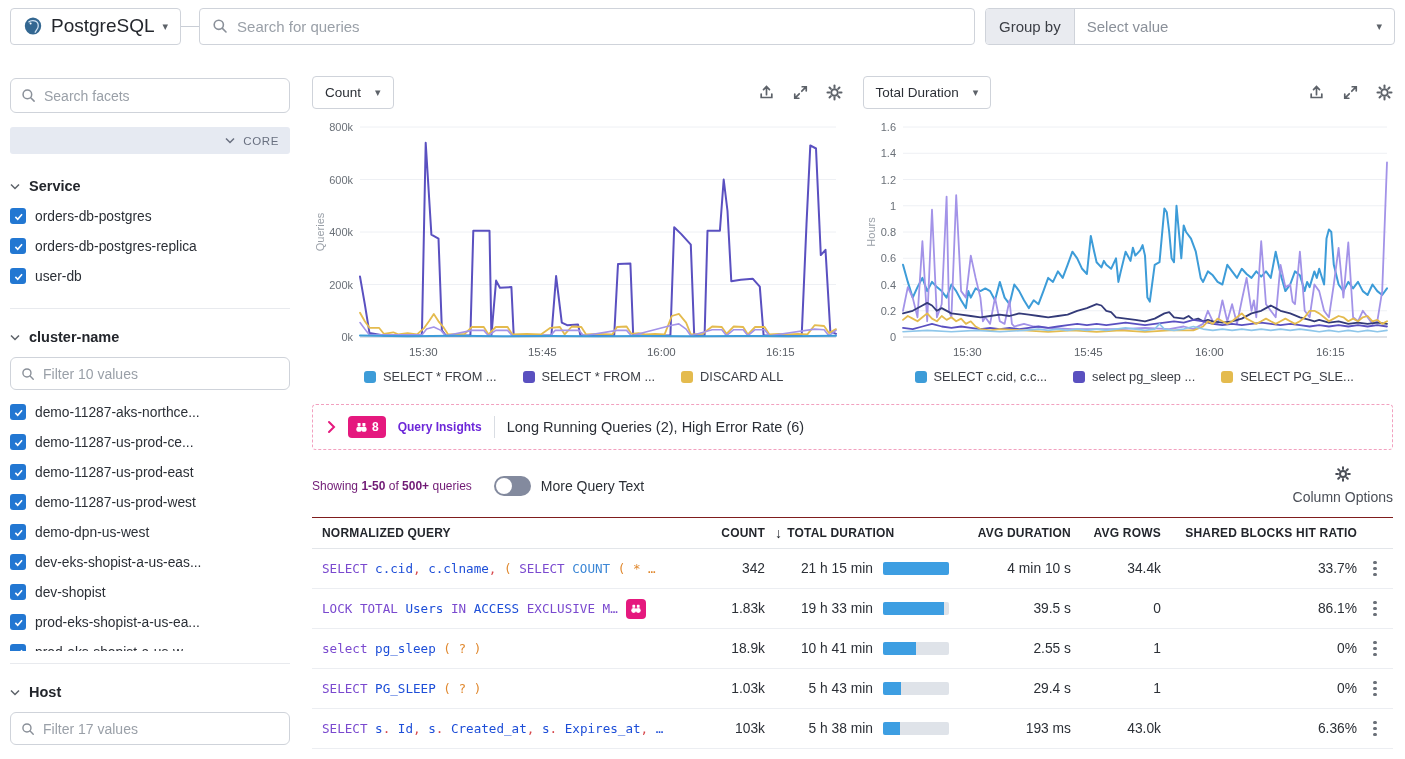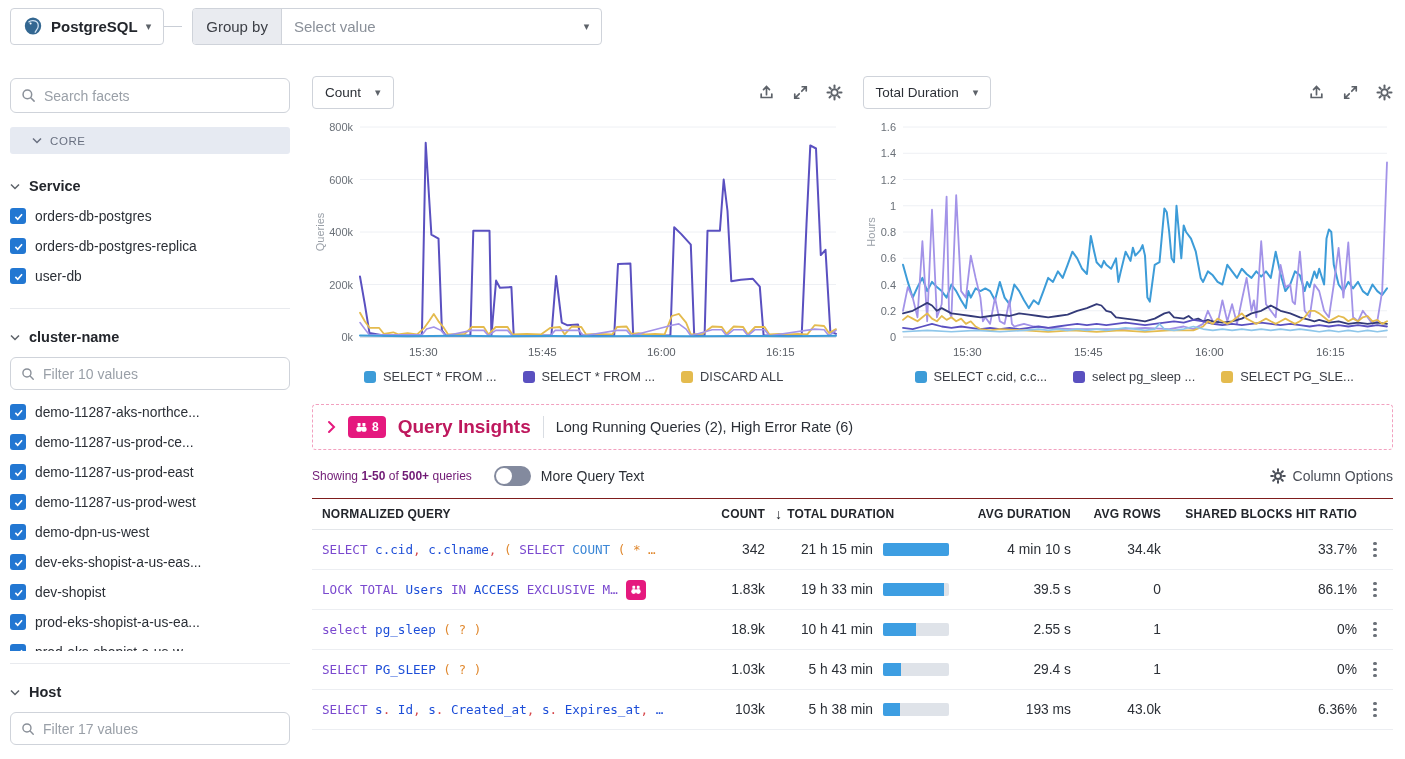--- a/index.html
+++ b/index.html
@@ -3,21 +3,21 @@
 <meta charset="utf-8">
 <style>
   * { margin:0; padding:0; box-sizing:border-box; }
   html,body { width:1405px; height:759px; overflow:hidden; background:#fff;
     font-family:"Liberation Sans", sans-serif; color:#2b2f36; }
 
   
   .topbar { display:flex; align-items:center; height:52px; padding:0 10px; gap:0; }
   .pg-select { display:flex; align-items:center; gap:8px; height:37px; padding:0 12px;
     border:1px solid #cfd3da; border-radius:4px; background:#fff; cursor:pointer; }
-  .pg-select .lbl { font-size:15px; font-weight:700; color:#23262c; }
+  .pg-select .lbl { font-size:19px; font-weight:400; color:#23262c; }
   .caret { font-size:11px; color:#5d6269; }
   .connector { width:18px; height:1px; background:#c9ced6; }
   .searchbox { flex:1; display:flex; align-items:center; gap:9px; height:37px;
     border:1px solid #cfd3da; border-radius:4px; padding:0 12px; background:#fff; }
   .searchbox input { border:none; outline:none; flex:1; font-size:15px;
     font-family:"Liberation Sans",sans-serif; color:#2b2f36; background:transparent; }
   .searchbox input::placeholder { color:#9aa0a8; }
   .groupby { display:flex; align-items:stretch; width:410px; height:37px; margin-left:10px;
     border:1px solid #cfd3da; border-radius:4px; overflow:hidden; background:#fff;justify-content:flex-end; }
   .groupby .gb-label { display:flex; align-items:center; padding:0 13px; background:#e9ebf0;
@@ -31,21 +31,21 @@
     padding:26px 16px 0 10px; overflow:hidden; }
   .main { position:absolute; left:306px; top:52px; right:0; bottom:0; padding:24px 12px 0 6px; }
 
   
   .facet-search { display:flex; align-items:center; gap:8px; height:35px;
     border:1px solid #cfd3da; border-radius:6px; padding:0 10px; margin-bottom:14px; }
   .facet-search input, .filter-input input { border:none; outline:none; flex:1; font-size:14px;
     font-family:"Liberation Sans",sans-serif; background:transparent; }
   .facet-search input::placeholder, .filter-input input::placeholder { color:#9aa0a8; }
   .core-bar { display:flex; align-items:center; gap:8px; height:27px; background:#e6eaf2;
-    border-radius:3px; padding:0 22px; margin-bottom:16px; cursor:pointer; }
+    border-radius:3px; padding:0 11px; margin-bottom:16px; cursor:pointer;justify-content:flex-end; }
   .core-bar span { font-size:11.5px; letter-spacing:.6px; color:#697080; }
   .facet-group { padding:4px 0 12px 0; border-bottom:1px solid #e8eaee; margin-bottom:12px; }
   .facet-group:last-child { border-bottom:none; }
   .group-title { display:flex; align-items:center; gap:9px; margin:4px 0 12px 0; cursor:pointer; }
   .group-title span { font-size:14.5px; font-weight:700; color:#23262c; }
   .filter-input { display:flex; align-items:center; gap:8px; height:33px;
     border:1px solid #cfd3da; border-radius:6px; padding:0 10px; margin-bottom:12px; }
   .facet-list { list-style:none; }
   .facet-list.clip { max-height:249px; overflow:hidden; }
   .facet-item { display:flex; align-items:center; gap:9px; margin-bottom:10px; height:20px; cursor:pointer; }
@@ -65,33 +65,33 @@
   .legend-item { display:flex; align-items:center; gap:7px; }
   .legend-swatch { width:12px; height:12px; border-radius:3px; }
   .legend-label { font-size:12.8px; color:#3b3e45; }
 
   
   .insights { margin-top:20px; height:46px; border:1.5px dashed #f2a0bf; border-radius:4px;
     display:flex; align-items:center; padding:0 14px; gap:12px; }
   .insight-badge { display:flex; align-items:center; gap:4px; background:#e5197e; border-radius:4px;
     height:22px; padding:0 7px; }
   .insight-badge .cnt { color:#fff; font-size:12px; font-weight:700; }
-  .insights .title { font-size:19px; font-weight:700; color:#be185d; }
+  .insights .title { font-size:12px; font-weight:700; color:#6d28d9; }
   .insights .vdiv { width:1px; height:22px; background:#d9dde3; }
   .insights .summary { font-size:14.5px; color:#2b2f36; }
 
   
   .table-toolbar { display:flex; align-items:center; margin-top:16px; }
   .showing { font-size:12px; color:#701a75; }
   .showing b { font-weight:700; }
   .toggle { width:37px; height:20px; border-radius:10px; background:#838a9e; margin:0 10px 0 22px;
     position:relative; cursor:pointer; }
   .toggle .knob { position:absolute; left:2px; top:2px; width:16px; height:16px; border-radius:50%; background:#fff; }
   .toggle-label { font-size:14px; color:#2b2f36; }
-  .col-options { margin-left:auto; display:flex; align-items:center; gap:7px; cursor:pointer; }
+  .col-options { margin-left:auto; display:flex; align-items:center; gap:7px; cursor:pointer;flex-direction:column; }
   .col-options span { font-size:14px; color:#4a4e57; }
 
   
   .qtable { margin-top:12px; border-top:1px solid #7f1d1d; }
   .trow { display:grid; grid-template-columns:minmax(0,1fr) 72px 108px 84px 114px 90px 196px 36px;
     align-items:center; border-bottom:1px solid #eceef2; }
   .thead { height:31px; border-bottom:1px solid #e3e6ea; }
   .th { font-size:12px; font-weight:700; color:#23262c; letter-spacing:.2px; white-space:nowrap; }
   .th.right, .td.right { text-align:right; }
   .th-dur { grid-column:3 / span 2; display:flex; align-items:center; gap:5px; padding-left:10px; }
@@ -118,20 +118,27 @@
   <div class="pg-select">
     <svg width="20" height="20" viewBox="0 0 20 20">
       <ellipse cx="10" cy="10" rx="8.2" ry="8.6" fill="#336791"></ellipse>
       <path d="M5.5 6.2c2-2.2 7-2.2 8.8.2 1.4 1.9 1.2 5.2-.4 7l-2 3.2" stroke="#cfe2f3" stroke-width="1.3" fill="none"></path>
       <circle cx="7.6" cy="7.6" r="1" fill="#fff"></circle>
     </svg>
     <span class="lbl">PostgreSQL</span>
     <span class="caret">▾</span>
   </div>
   <div class="connector"></div>
+  <div class="searchbox">
+    <svg width="16" height="16" viewBox="0 0 16 16">
+      <circle cx="6.8" cy="6.8" r="4.6" fill="none" stroke="#8a9099" stroke-width="1.6"></circle>
+      <line x1="10.4" y1="10.4" x2="14" y2="14" stroke="#8a9099" stroke-width="1.6" stroke-linecap="round"></line>
+    </svg>
+    <input placeholder="Search for queries" style="">
+  </div>
   <div class="groupby">
     <div class="gb-label">Group by</div>
     <div class="gb-value">
       <span>Select value</span>
       <span class="caret">▾</span>
     </div>
   </div>
 </div>
 
 <div class="sidebar">

